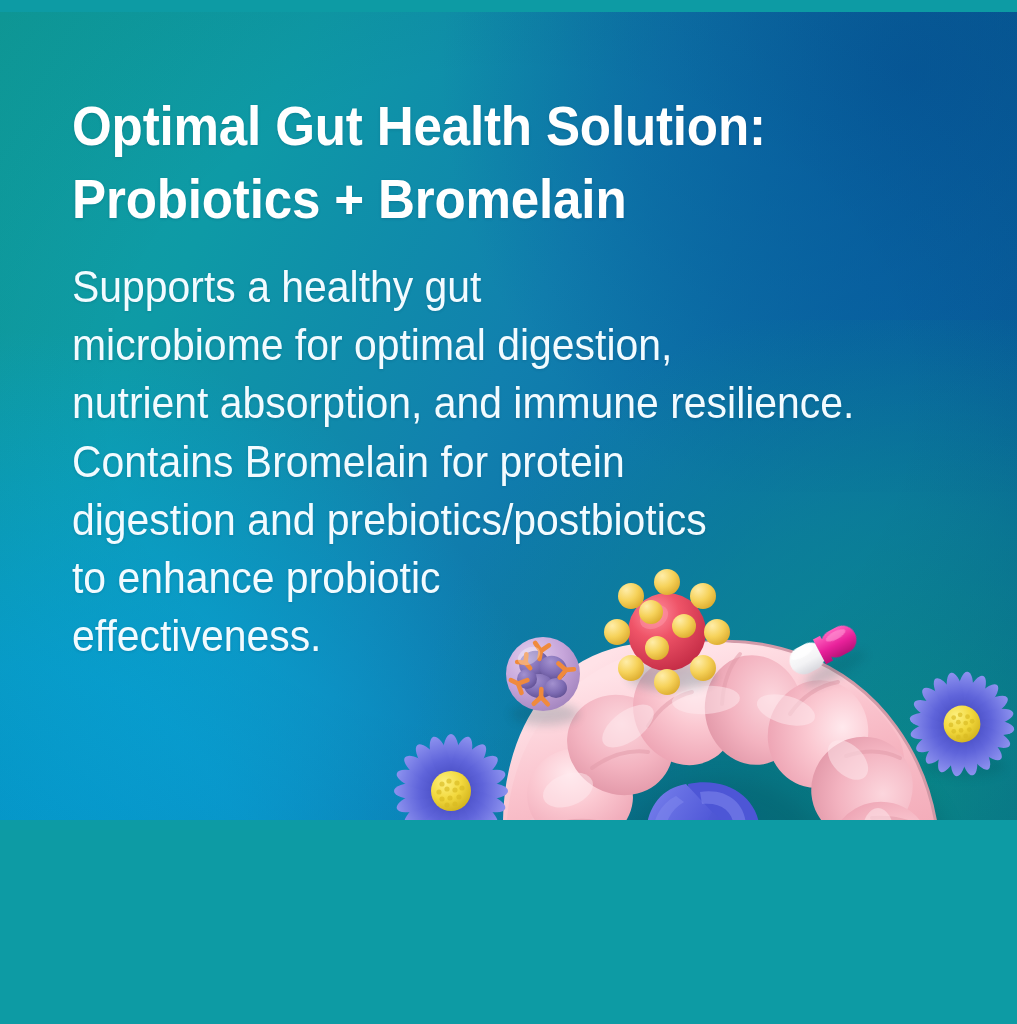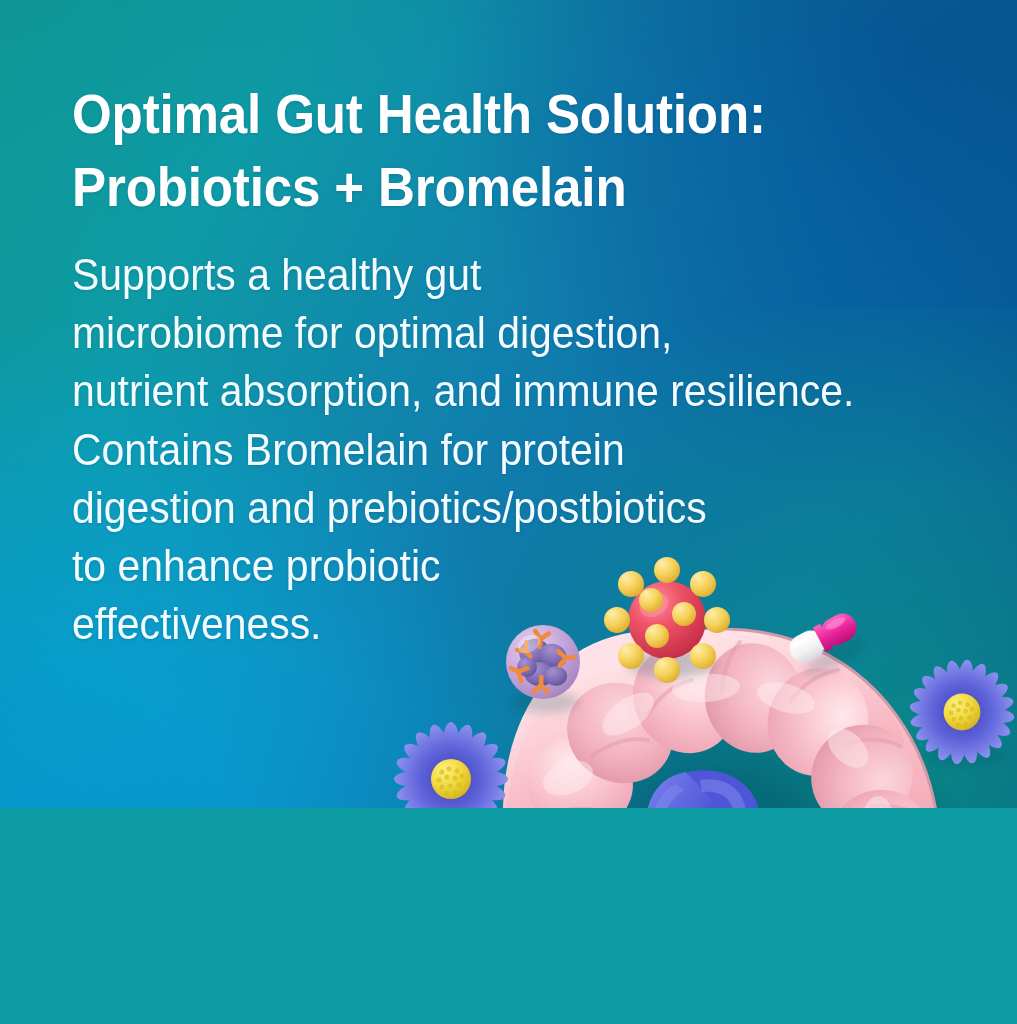--- a/index.html
+++ b/index.html
@@ -4,20 +4,21 @@
 <style>
   html,body{margin:0;padding:0;}
   body{
     width:1017px;height:1024px;overflow:hidden;
     font-family:"Liberation Sans", sans-serif;
     background:#0d9ba4;
   }
   #poster{
     position:relative;width:1017px;height:808px;overflow:hidden;
     isolation:isolate;
+    margin-top:12px;
   }
   
   .bg-base{
     position:absolute;inset:0;
     background:linear-gradient(118deg,#0fa39f 0%,#0e9aa6 22%,#1180ae 48%,#0b6ba6 70%,#065a9b 100%);
   }
   .bg-cyan-glow{
     position:absolute;left:-320px;bottom:-360px;width:940px;height:900px;
     background:radial-gradient(circle at 35% 70%, rgba(5,169,227,.95) 0%, rgba(5,169,227,.72) 28%, rgba(5,169,227,0) 66%);
   }

